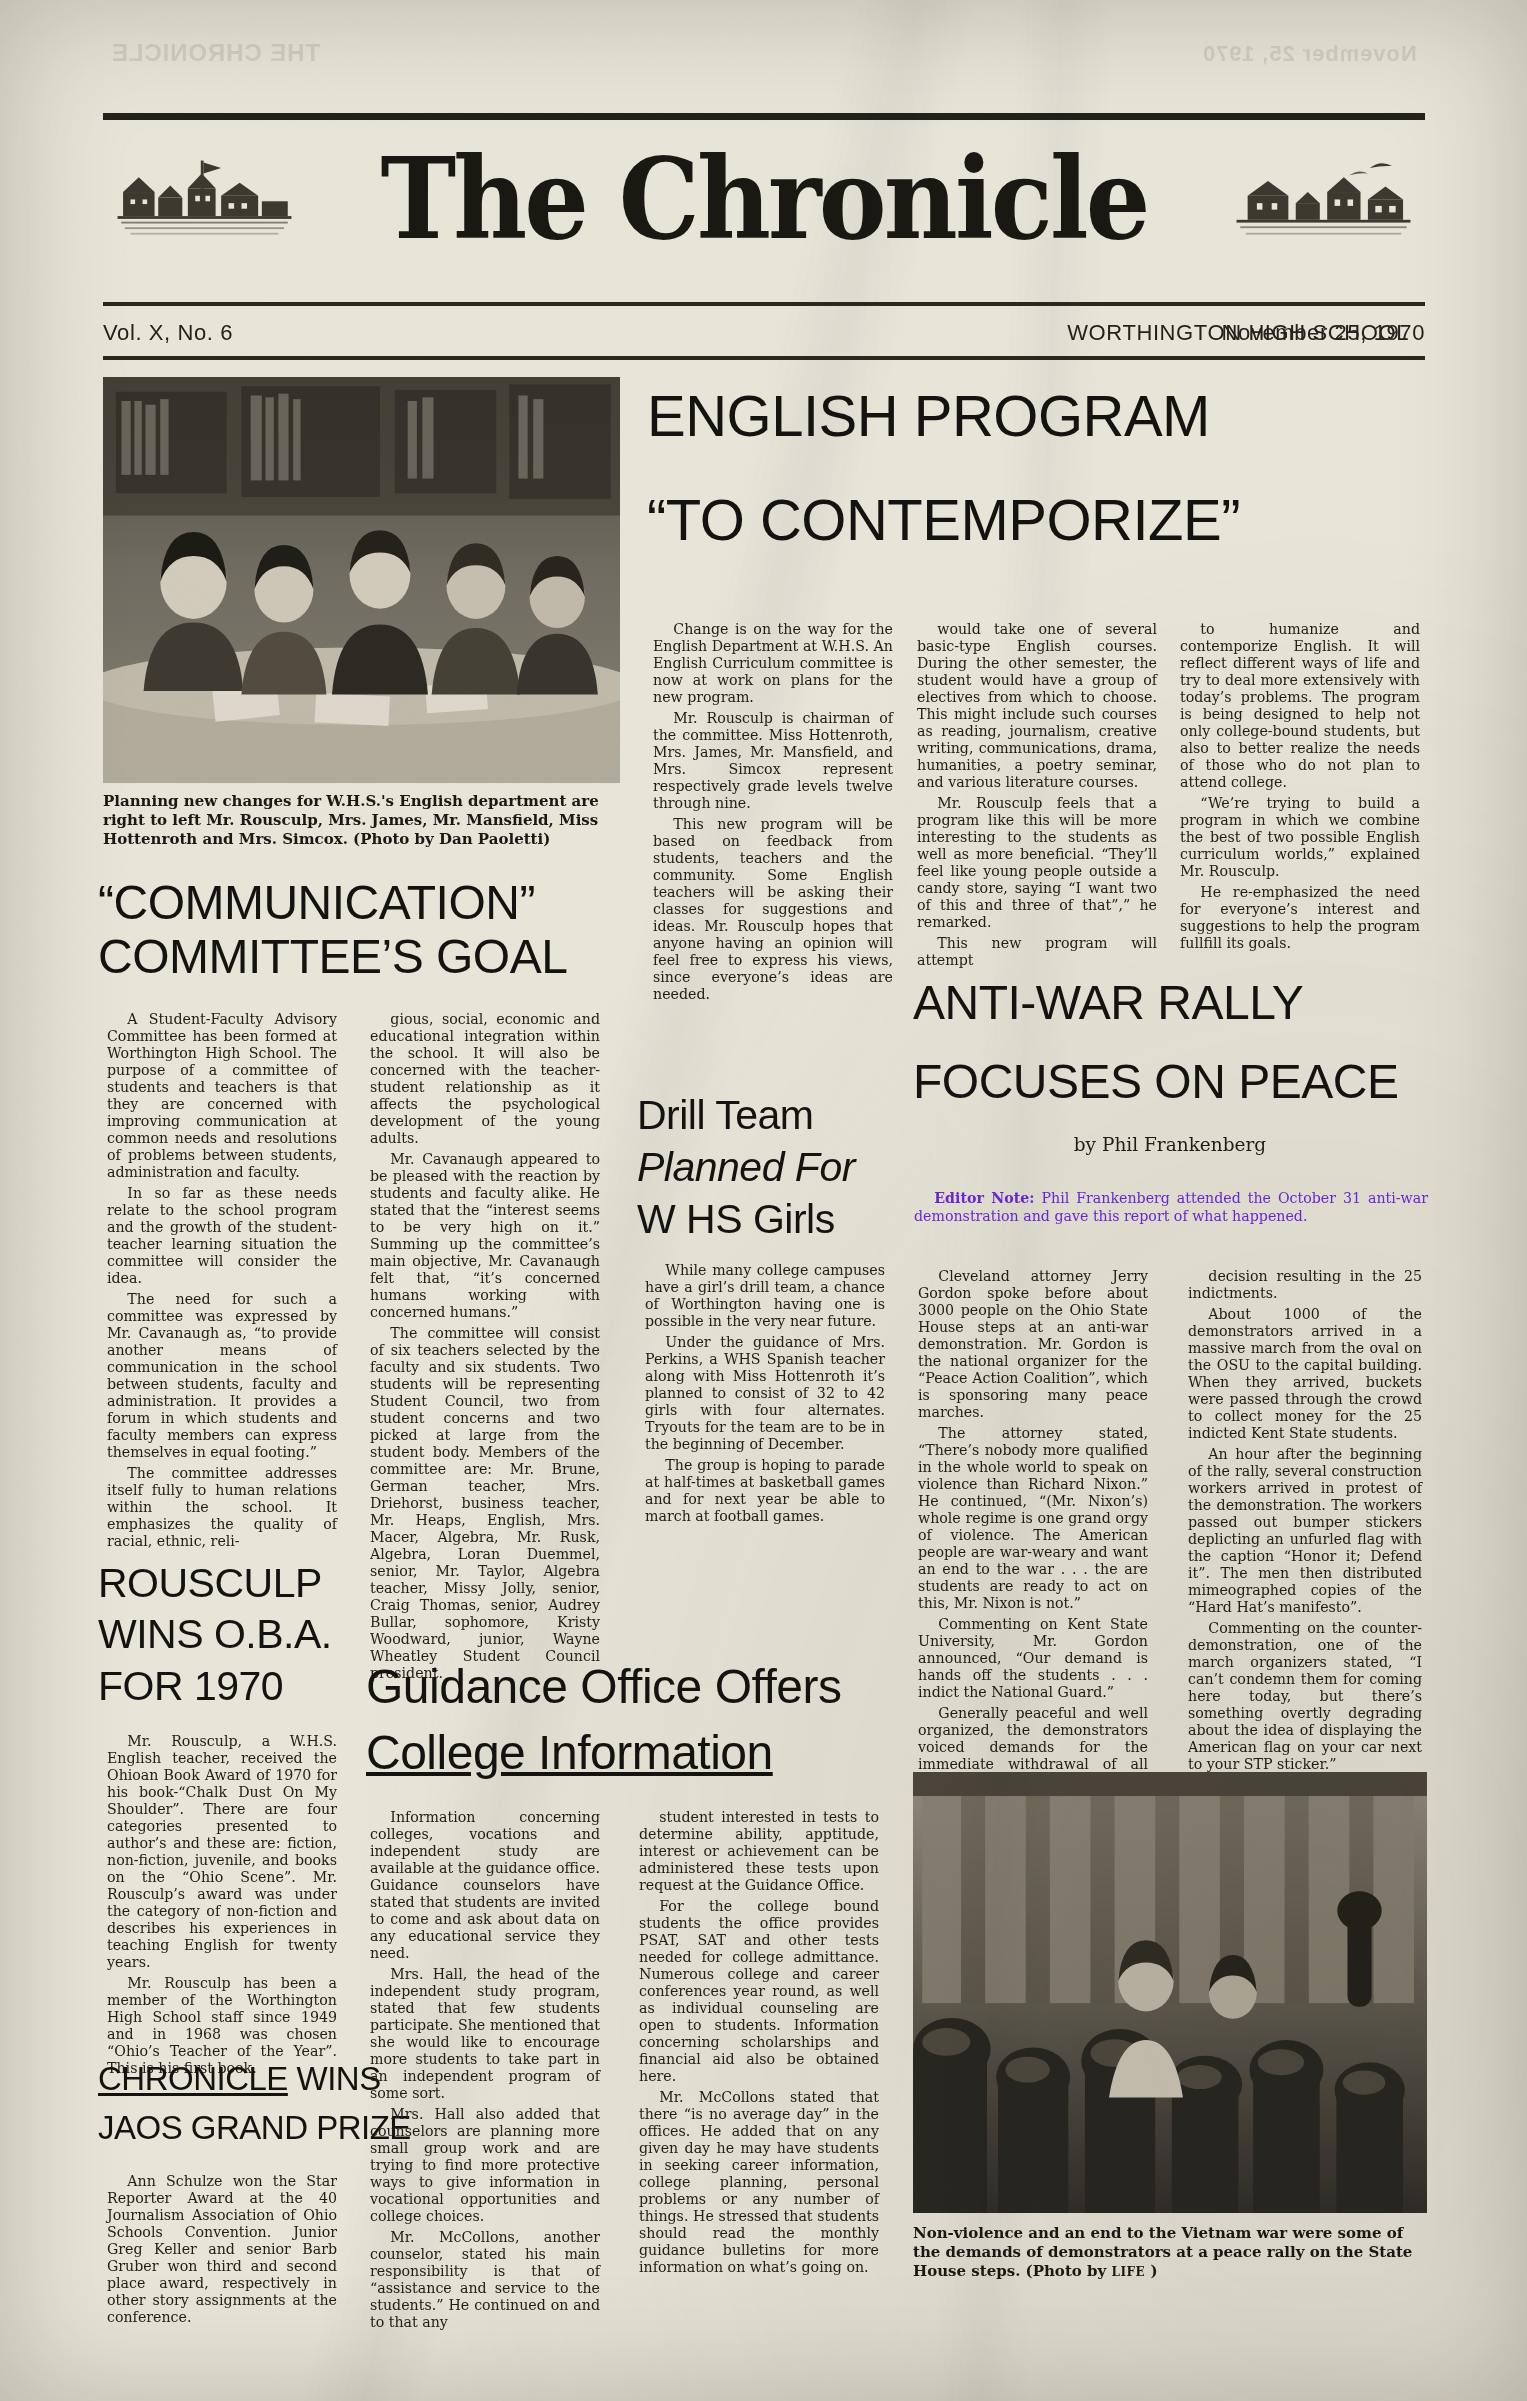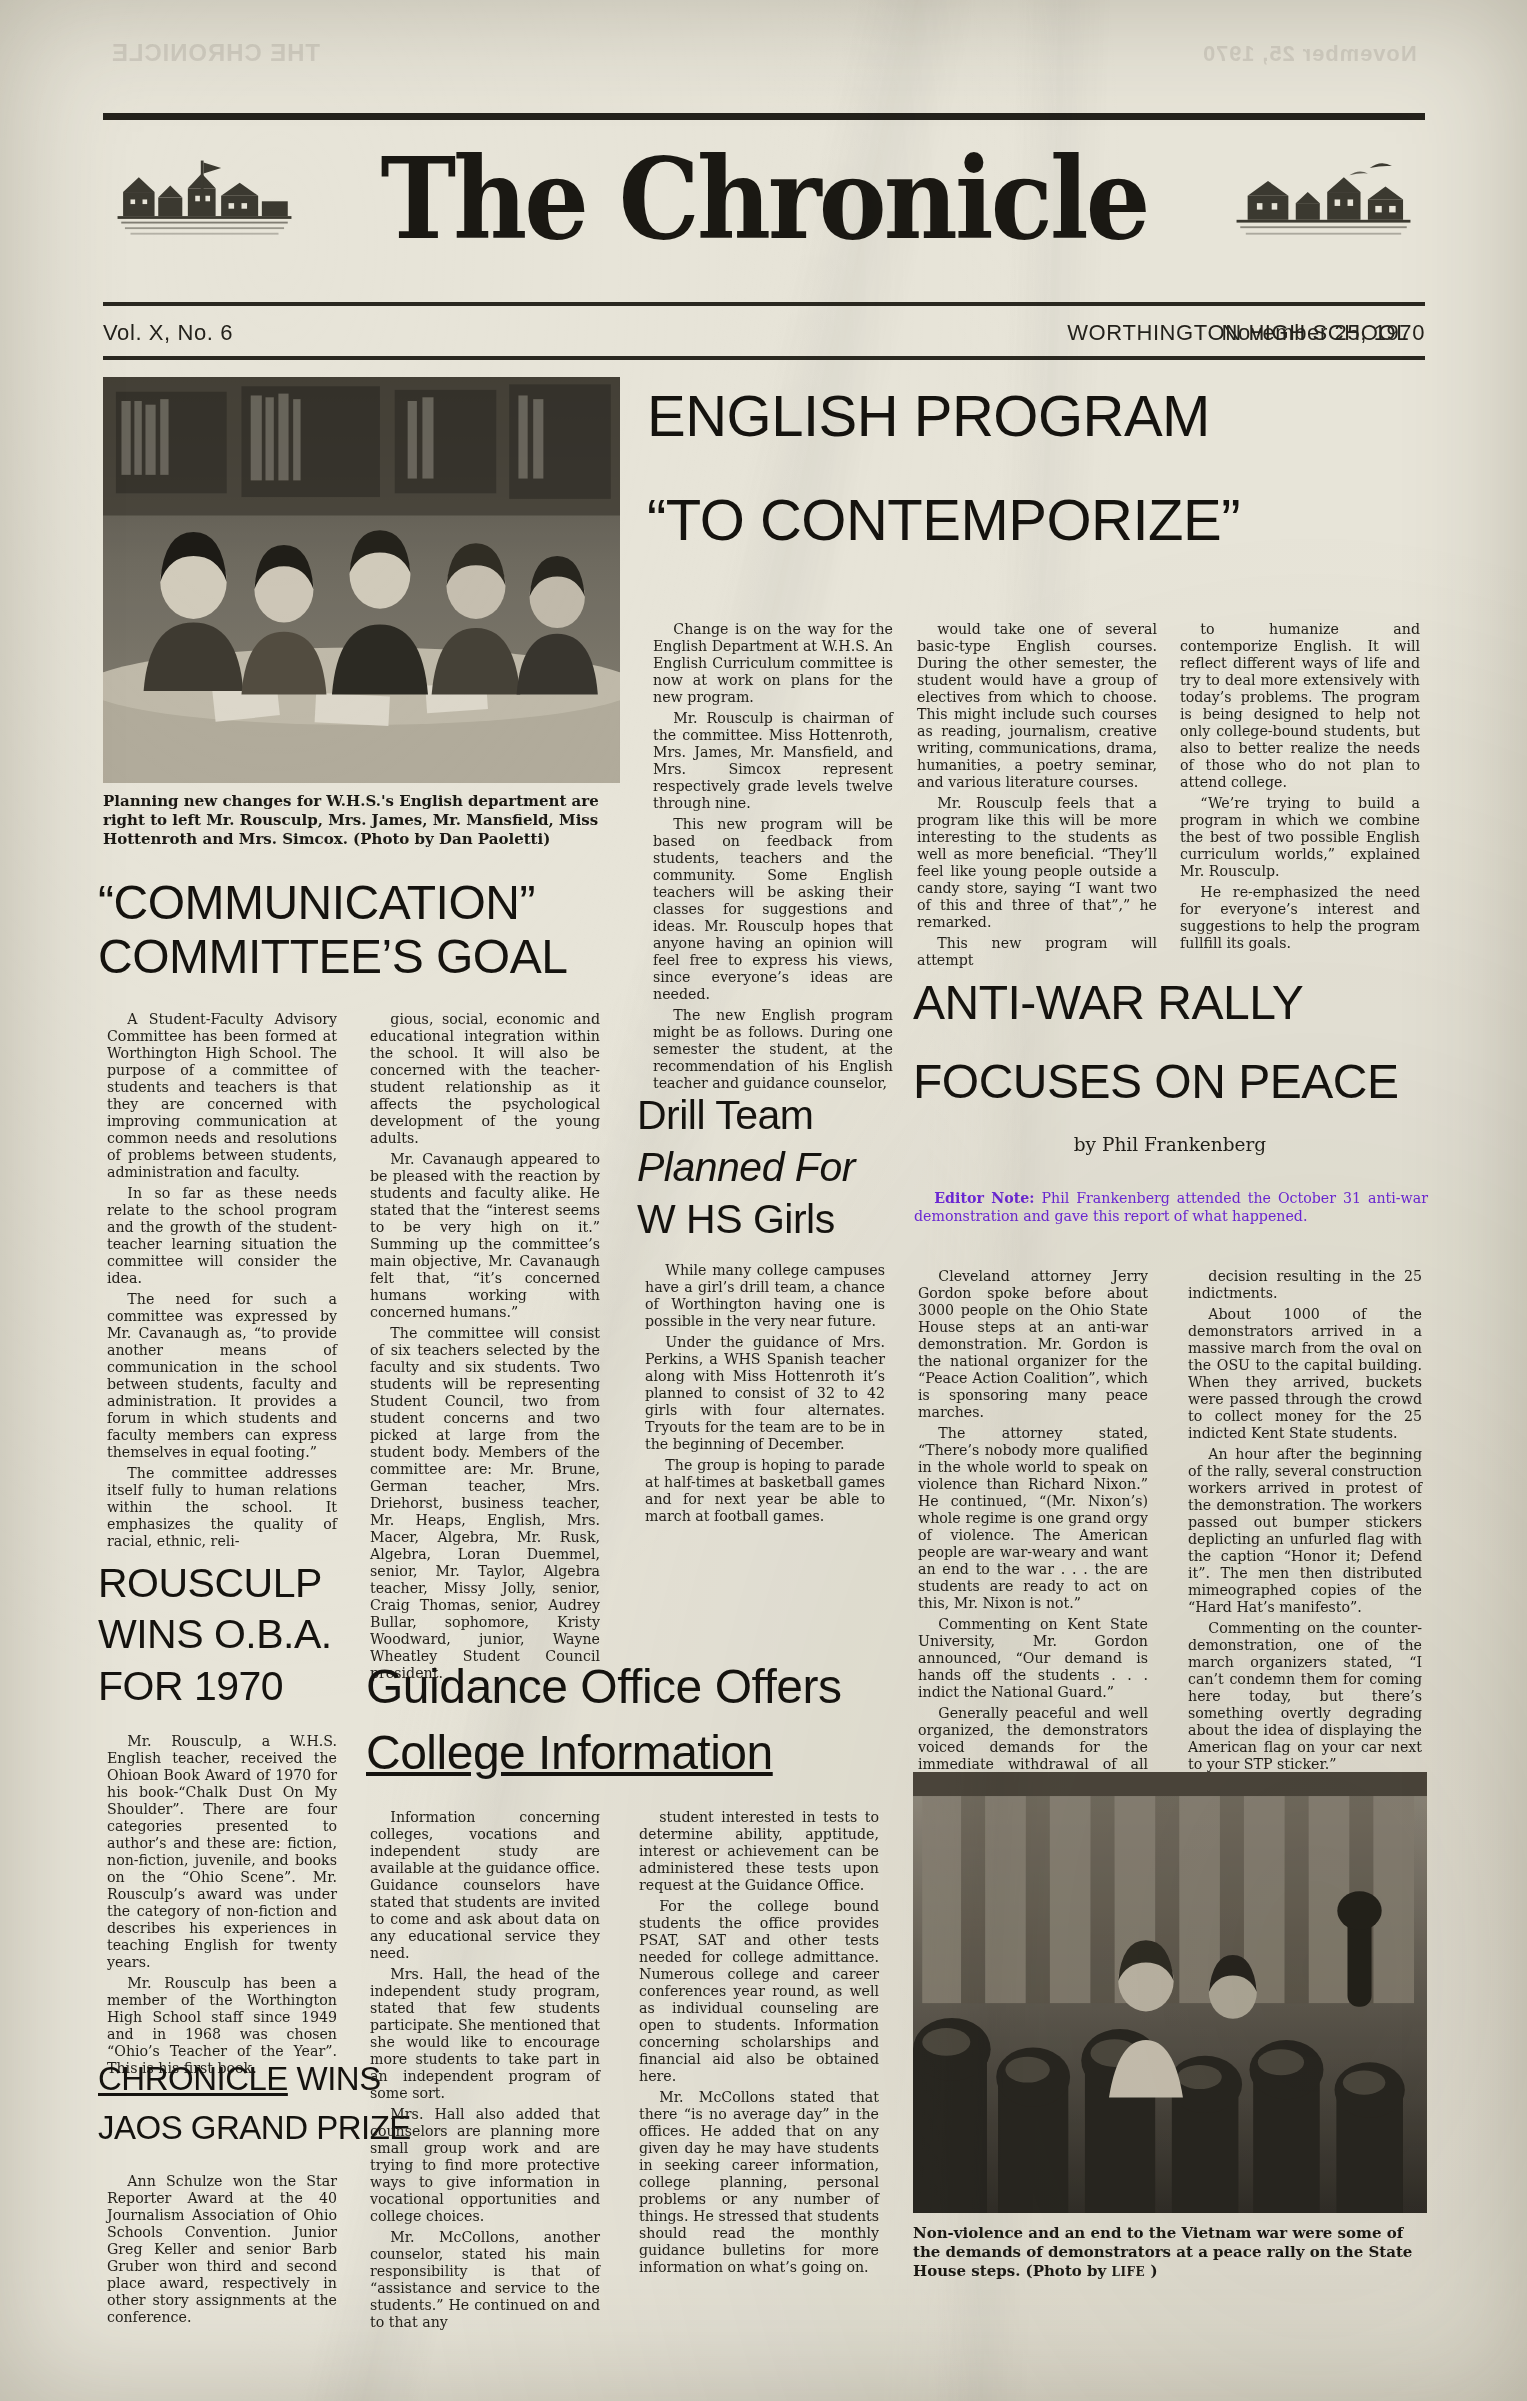--- a/index.html
+++ b/index.html
@@ -334,21 +334,20 @@
   </div>
   <div class="caption" style="position:absolute; left:103px; top:792px; width:519px;">Planning new changes for W.H.S.'s English department are   right to left Mr. Rousculp, Mrs. James, Mr. Mansfield, Miss Hottenroth and Mrs. Simcox. (Photo by Dan Paoletti)</div>
 
   <div class="hl hl-xl" style="position:absolute; left:647px; top:386px; width:813px;">ENGLISH PROGRAM</div>
   <div class="hl hl-xl" style="position:absolute; left:647px; top:490px; width:813px;">“TO CONTEMPORIZE”</div>
 
   <div class="col body" style="left:649px; top:617px; width:248px;">
     <p>Change is on the way for the English Department at W.H.S. An English Curriculum committee is now at work on plans for the new program.</p>
     <p>Mr. Rousculp is chairman of the committee. Miss Hottenroth, Mrs. James, Mr. Mansfield, and Mrs. Simcox represent respectively grade levels twelve through nine.</p>
     <p>This new program will be based on feedback from students, teachers and the community. Some English teachers will be asking their classes for suggestions and ideas. Mr. Rousculp hopes that anyone having an opinion will feel free to express his views, since everyone’s ideas are needed.</p>
-    <p>The new English program might be as follows. During one semester the student, at the recommendation of his English teacher and guidance counselor,</p>
   </div>
   <div class="col body" style="left:913px; top:617px; width:248px;">
     <p>would take one of several basic-type English courses. During the other semester, the student would have a group of electives from which to choose. This might include such courses as reading, journalism, creative writing, communications, drama, humanities, a poetry seminar, and various literature courses.</p>
     <p>Mr. Rousculp feels that a program like this will be more interesting to the students as well as more beneficial. “They’ll feel like young people outside a candy store, saying “I want two of this and three of that”,” he remarked.</p>
     <p>This new program will attempt</p>
   </div>
   <div class="col body" style="left:1176px; top:617px; width:248px;">
     <p>to humanize and contemporize English. It will reflect different ways of life and try to deal more extensively with today’s problems. The program is being designed to help not only college-bound students, but also to better realize the needs of those who do not plan to attend college.</p>
     <p>“We’re trying to build a program in which we combine the best of two possible English curriculum worlds,” explained Mr. Rousculp.</p>
     <p>He re-emphasized the need for everyone’s interest and suggestions to help the program fullfill its goals.</p>

